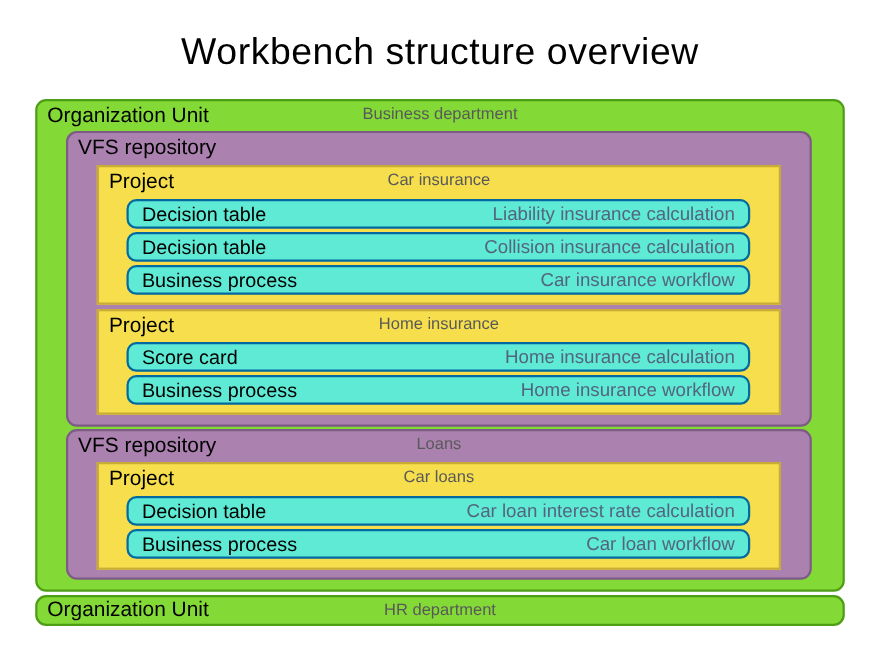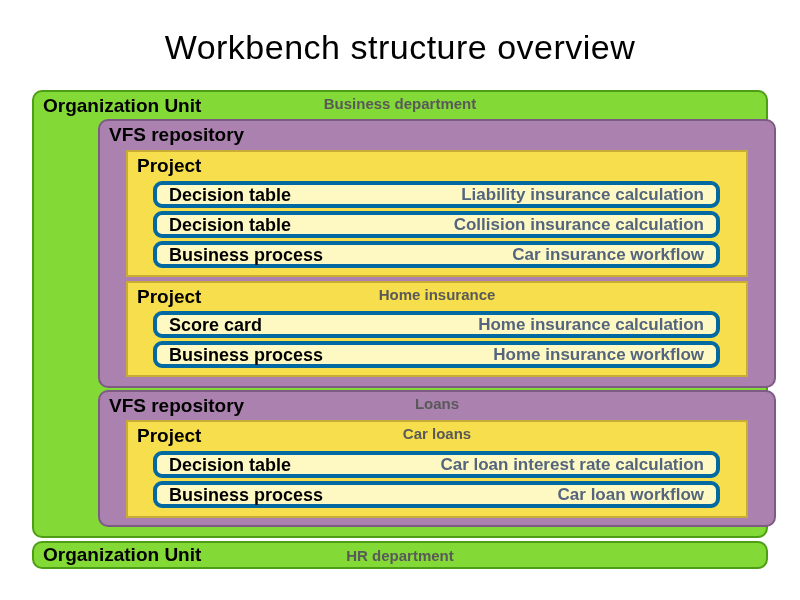--- a/index.html
+++ b/index.html
@@ -15,40 +15,39 @@
     position: absolute;
     left: 0; right: 0;
     top: 28px;
     text-align: center;
     font-size: 34px;
     font-weight: 400;
     color: #000000;
     margin: 0;
     letter-spacing: 0.5px;
   }
-  .box { position: absolute; box-sizing: border-box; font-weight: bold; }
+  .box { position: absolute; box-sizing: border-box; }
   .org-unit {
     background: #83da37;
     border: 2px solid #4d9e14;
     border-radius: 10px;
   }
   .repo {
     background: #ab81af;
     border: 2px solid #7d5b84;
     border-radius: 10px;
-    margin-left: 38px;
   }
   .project {
     background: #f6de4c;
     border: 2px solid #c9ac35;
     border-radius: 0;
   }
   .asset {
-    background: #fef9c3;
-    border: 4px solid #0369a1;
+    background: #5eead4;
+    border: 2px solid #0369a1;
     border-radius: 9px;
     text-align: right;
   }
   .hdr-type {
     position: absolute;
     left: 9px;
     top: 3px;
     font-size: 19px;
     color: #000000;
     white-space: nowrap;
@@ -91,20 +90,21 @@
 
   <div class="box org-unit" style="left:32px; top:90px; width:736px; height:448px;">
     <span class="hdr-type">Organization Unit</span>
     <span class="hdr-name">Business department</span>
 
     <div class="box repo" style="left:26px; top:27px; width:678px; height:269px;">
       <span class="hdr-type">VFS repository</span>
 
       <div class="box project" style="left:26px; top:29px; width:622px; height:127px;">
         <span class="hdr-type">Project</span>
+        <span class="hdr-name">Car insurance</span>
 
         <div class="box asset" style="left:25px; top:29px; width:567px; height:27px;">
           <span class="asset-type">Decision table</span>
           <span class="asset-name">Liability insurance calculation</span>
         </div>
         <div class="box asset" style="left:25px; top:59px; width:567px; height:27px;">
           <span class="asset-type">Decision table</span>
           <span class="asset-name">Collision insurance calculation</span>
         </div>
         <div class="box asset" style="left:25px; top:89px; width:567px; height:27px;">

